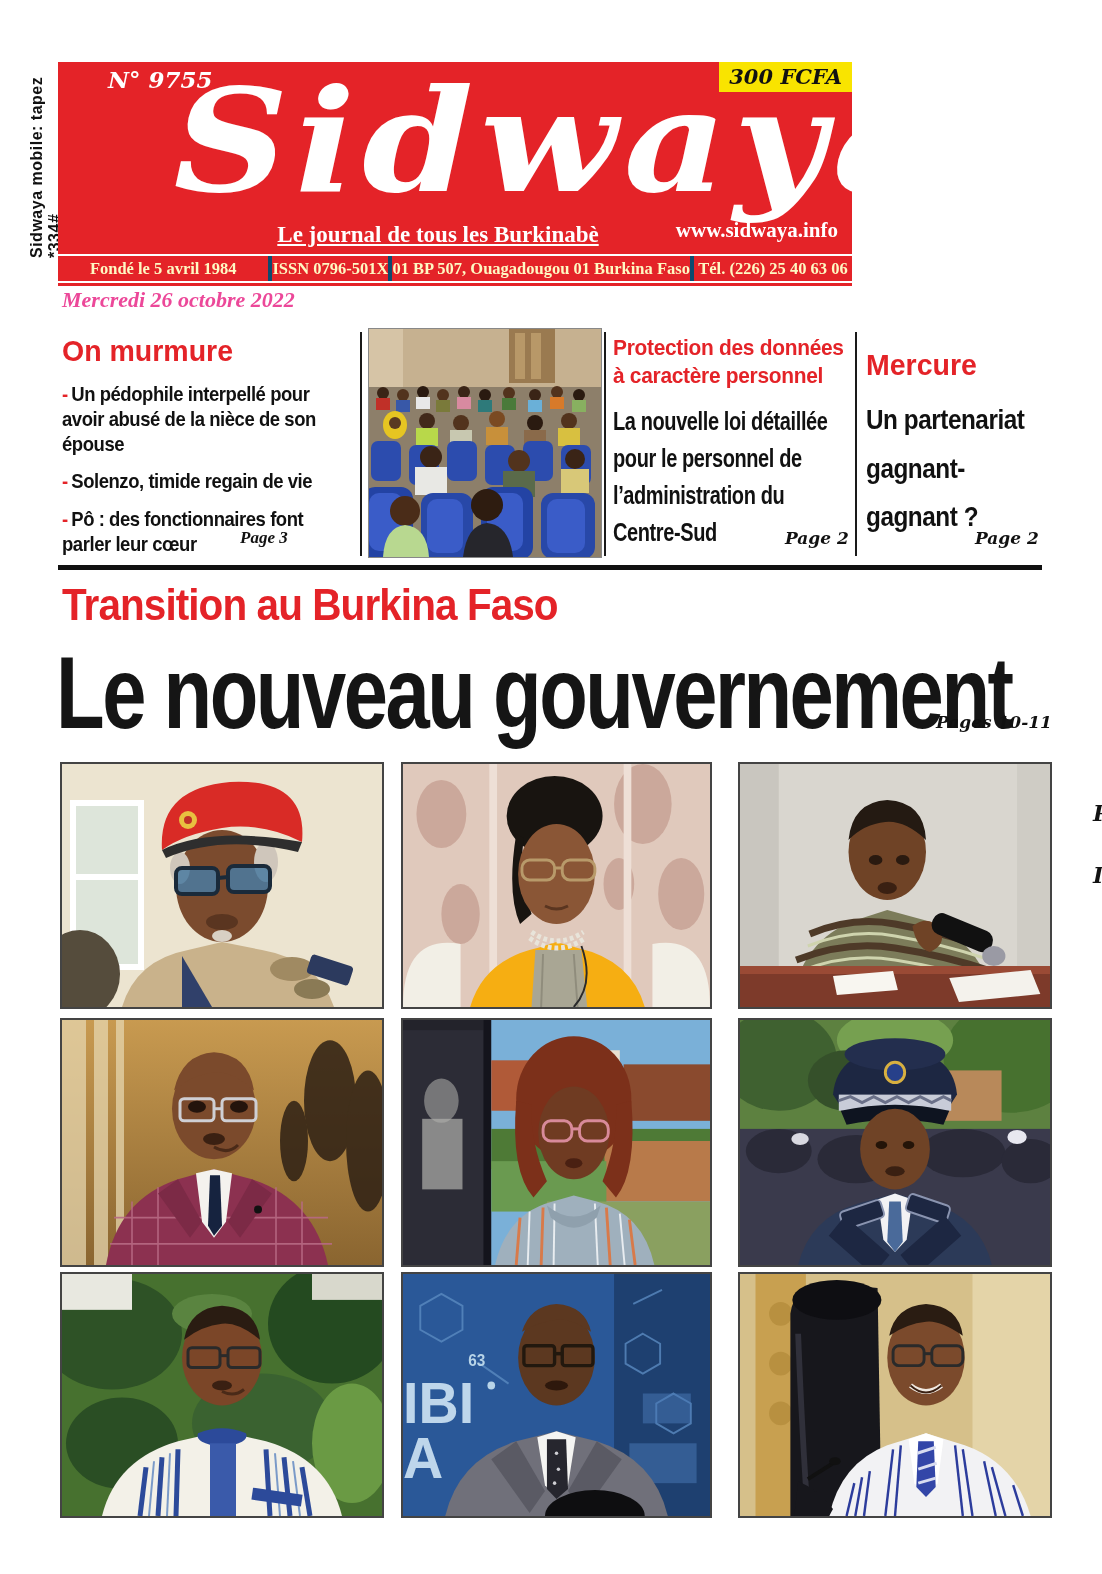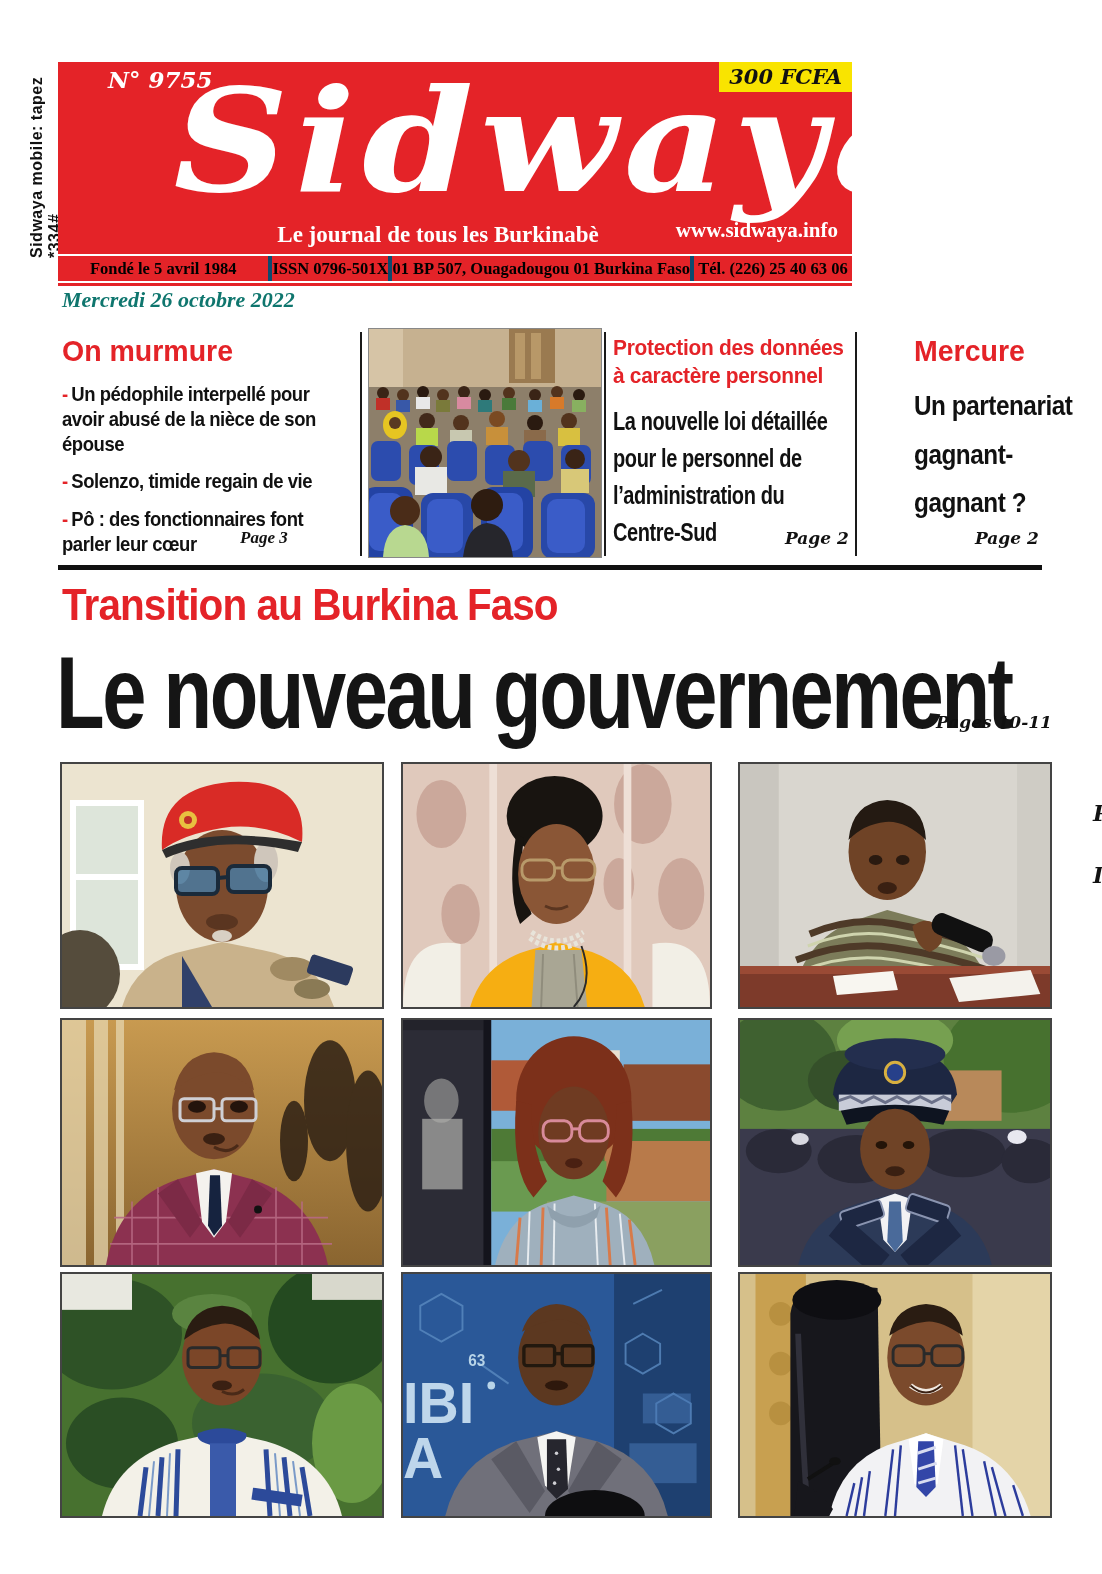--- a/index.html
+++ b/index.html
@@ -11,30 +11,30 @@
          font:bold 16px "Liberation Sans",sans-serif;color:#111;letter-spacing:.5px;}
   .redblock{position:absolute;left:58px;top:62px;width:794px;height:224px;background:#e42328;}
   .issue{position:absolute;left:50px;top:4px;color:#fff;
          font:bold italic 23px "DejaVu Serif",serif;}
   .price{position:absolute;right:0;top:0;background:#f9e400;color:#111;
          padding:2px 10px 3px;font:bold italic 21px "DejaVu Serif",serif;}
   .mast-title{position:absolute;left:70px;top:8px;width:860px;text-align:center;color:#fff;
          font:bold italic 142px "DejaVu Serif",serif;line-height:1;letter-spacing:6px;
          transform:scale(1.12,1.0);transform-origin:50% 0;}
   .tagline{position:absolute;left:170px;top:160px;width:420px;text-align:center;color:#fff;
-         font:bold 23px "Liberation Serif",serif;}
+         font:bold 23px "Liberation Serif",serif;text-decoration:underline;}
   .website{position:absolute;right:14px;top:156px;color:#fff;
          font:bold 21px "Liberation Serif",serif;}
   .infobar{position:absolute;left:0;right:0;bottom:3px;height:25px;display:flex;
          border-top:2px solid #fff;border-bottom:2px solid #fff;}
-  .infobar .cell{display:flex;align-items:center;justify-content:center;color:#000000;
+  .infobar .cell{display:flex;align-items:center;justify-content:center;color:#fef9c3;
          font:bold 16.5px "Liberation Serif",serif;white-space:nowrap;}
   .infobar .cell + .cell{border-left:4px solid #0c4a6e;}
   .c1{flex:0 0 26.5%}.c2{flex:0 0 14.5%}.c3{flex:0 0 33%}.c4{flex:1}
-  .dateline{position:absolute;left:62px;top:287px;color:#0f766e;
+  .dateline{position:absolute;left:62px;top:287px;color:#ec4899;
          font:bold italic 22px "Liberation Serif",serif;}
   
   .brief-head{color:#e42328;font:bold 30px "Liberation Sans",sans-serif;
          transform:scaleX(.95);transform-origin:0 0;white-space:nowrap;}
   .squeeze{transform:scaleX(.88);transform-origin:0 0;width:114%;}
   .colA{position:absolute;left:62px;top:334px;width:292px;}
   .colA .items{margin-top:14px;font:bold 21px "Liberation Sans",sans-serif;
          color:#111;line-height:1.18;letter-spacing:-.5px;}
   .colA .item{margin-bottom:13px;}
   .dash{color:#e42328;margin-right:4px;}
@@ -43,21 +43,21 @@
   .vdiv{position:absolute;width:2px;background:#1a1a1a;top:332px;height:224px;}
   .d1{left:360px}.d2{left:604px}.d3{left:855px}
   .stripphoto{position:absolute;left:368px;top:328px;width:232px;height:228px;
          border:1px solid #888;}
   .colB{position:absolute;left:613px;top:334px;width:232px;}
   .colB .over{color:#e42328;font:bold 22px "Liberation Sans",sans-serif;line-height:1.25;
          letter-spacing:-.3px;transform:scaleX(.95);transform-origin:0 0;width:106%;}
   .colB .hl{margin-top:14px;color:#111;font:bold 25px "Liberation Sans",sans-serif;
          line-height:1.48;letter-spacing:-.5px;transform:scaleX(.8);transform-origin:0 0;width:125%;}
   .prB{position:absolute;left:785px;top:528px;}
-  .colC{position:absolute;left:866px;top:334px;width:174px;margin-left:48px;}
+  .colC{position:absolute;left:866px;top:348px;width:174px;}
   .colC .hl{margin-top:14px;color:#111;font:bold 27px "Liberation Sans",sans-serif;
          line-height:1.8;letter-spacing:-.5px;transform:scaleX(.9);transform-origin:0 0;width:111%;}
   .prC{position:absolute;left:975px;top:528px;}
   .blackrule{position:absolute;left:58px;top:565px;width:984px;height:5px;background:#111;}
   
   .lead-over{position:absolute;left:62px;top:580px;color:#e42328;
          font:bold 44px "Liberation Sans",sans-serif;letter-spacing:-1px;
          transform:scaleX(.92);transform-origin:0 0;white-space:nowrap;}
   .lead-hl{position:absolute;left:56px;top:634px;color:#151515;white-space:nowrap;
          font:bold 97px "Liberation Sans",sans-serif;letter-spacing:-3px;

